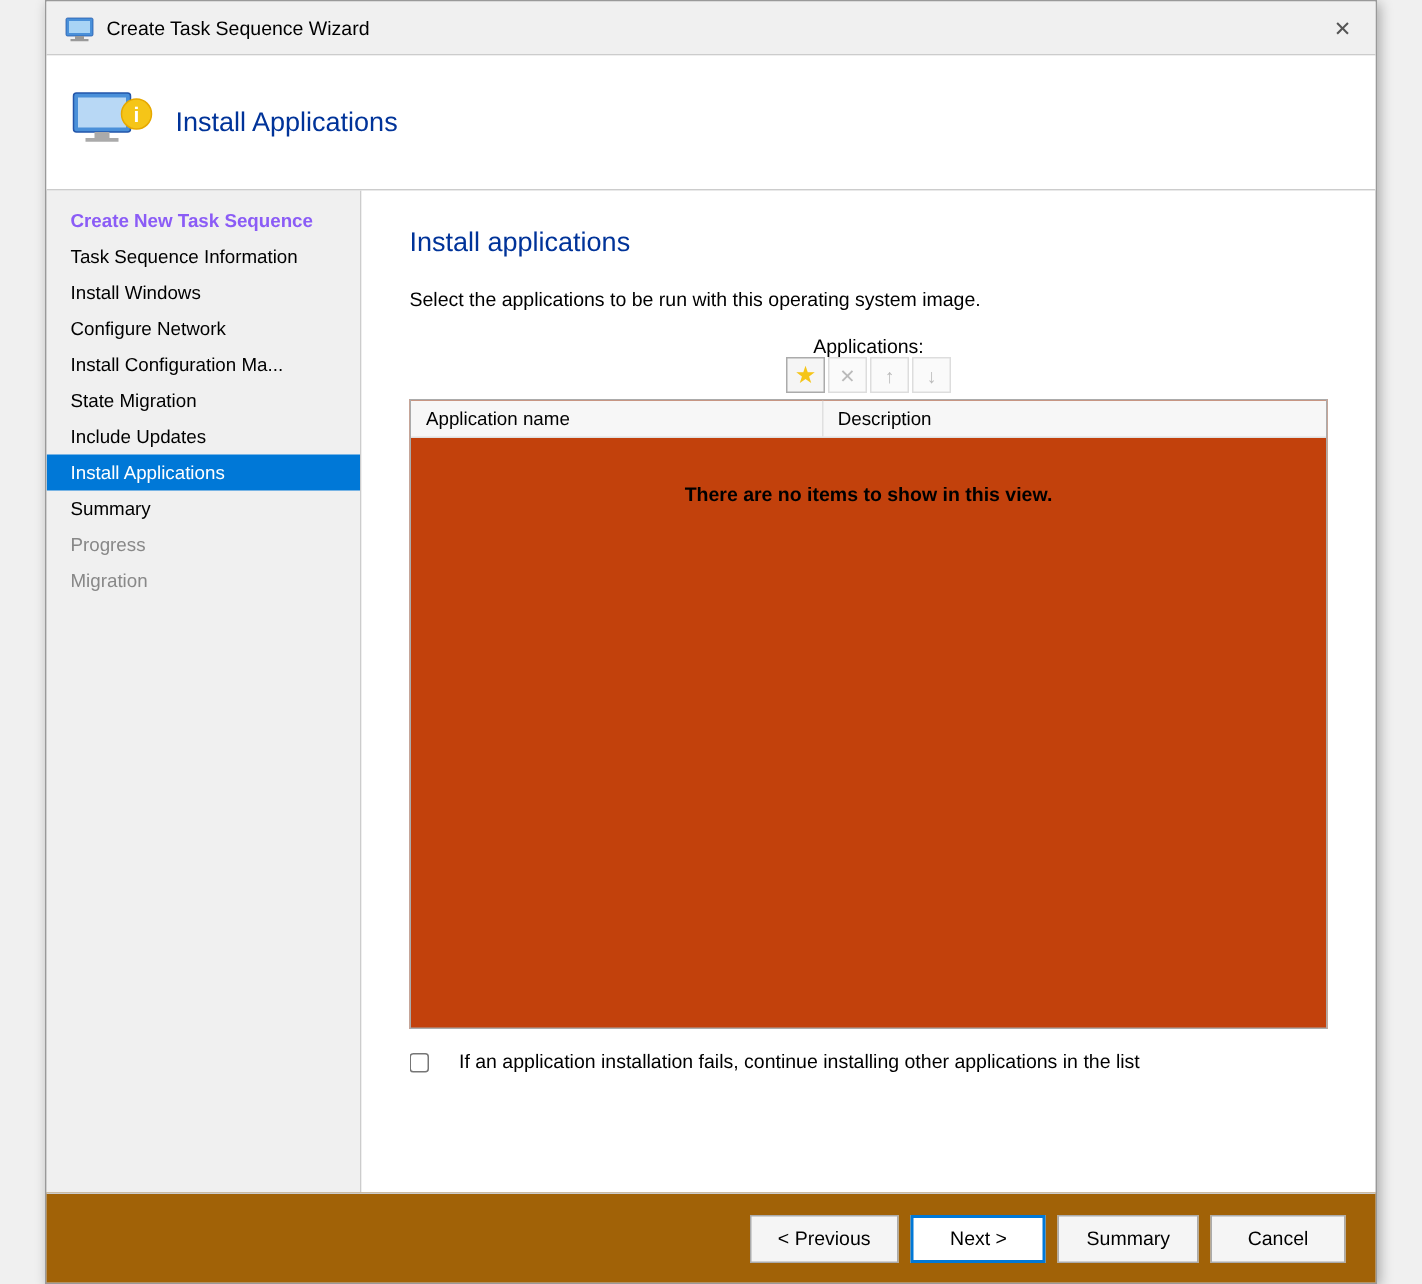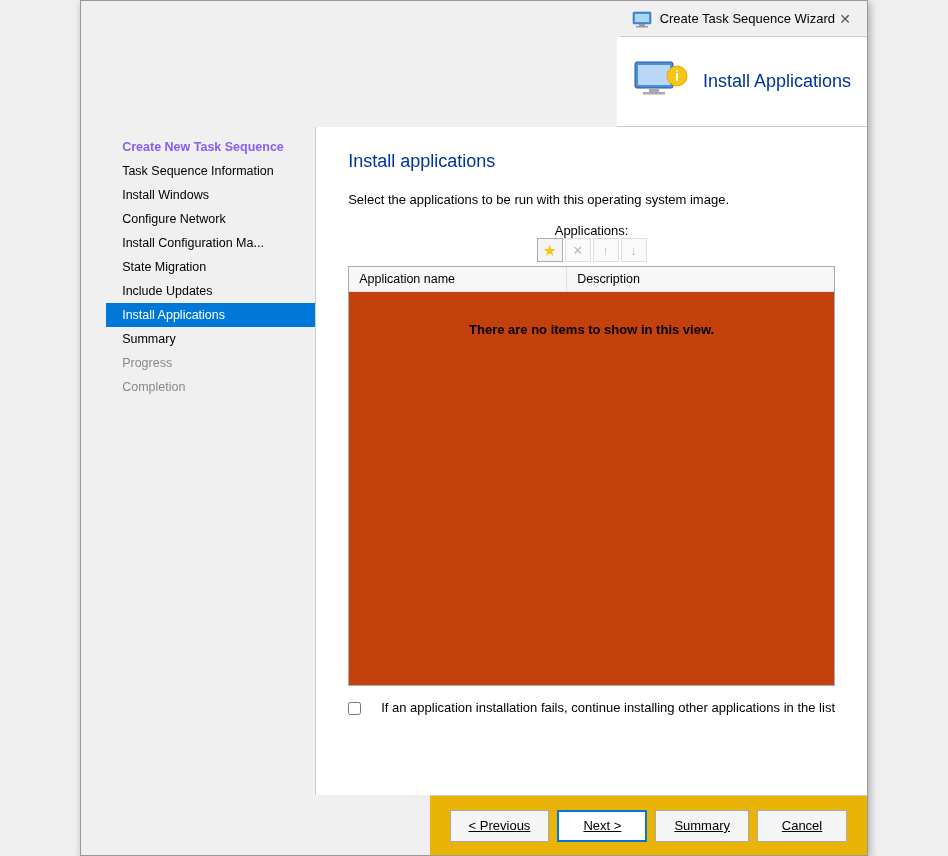--- a/index.html
+++ b/index.html
@@ -6,28 +6,27 @@
     body {
       font-family: 'Segoe UI', Tahoma, Geneva, Verdana, sans-serif;
       font-size: 13px;
       background: #f0f0f0;
       display: flex;
       justify-content: center;
       align-items: center;
       min-height: 100vh;
     }
     .window {
-      width: 788px;
+      width: 888px;
       height: 856px;
       background: #f0f0f0;
       border: 1px solid #999;
       display: flex;
       flex-direction: column;
       box-shadow: 2px 2px 8px rgba(0,0,0,0.3);
-      align-items: flex-end;
     }
     .title-bar {
       background: #f0f0f0;
       border-bottom: 1px solid #ccc;
       padding: 8px 12px;
       display: flex;
       align-items: center;
       justify-content: space-between;
       height: 36px;
     }
@@ -193,29 +192,28 @@
     .checkbox-row input[type=checkbox] {
       margin-top: 2px;
       flex-shrink: 0;
     }
     .checkbox-label {
       font-size: 13px;
       color: #000;
     }
 
     .footer {
-      background: #eab308;
+      background: #a16207;
       border-top: 1px solid #ccc;
       padding: 10px 20px;
       display: flex;
       justify-content: flex-end;
       gap: 8px;
       align-items: center;
       height: 60px;
-      text-decoration: underline;
     }
     .footer-btn {
       height: 32px;
       padding: 0 18px;
       font-size: 13px;
       border: 1px solid #ababab;
       background: #f5f5f5;
       cursor: pointer;
       min-width: 90px;
     }
@@ -284,21 +282,21 @@
       <div class="sidebar-item active">
         <span>Install Applications</span>
       </div>
       <div class="sidebar-item">
         <span>Summary</span>
       </div>
       <div class="sidebar-item muted">
         <span>Progress</span>
       </div>
       <div class="sidebar-item muted">
-        <span>Completion</span>
+        <span>Migration</span>
       </div>
     </div>
 
     <div class="main-panel">
       <div class="main-title">Install applications</div>
       <div class="description-text">Select the applications to be run with this operating system image.</div>
 
       <div class="applications-label">
         <span>Applications:</span>
         <div class="app-toolbar">

